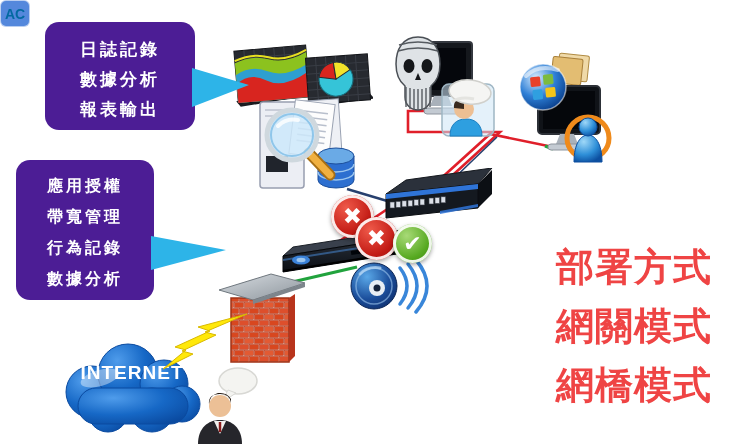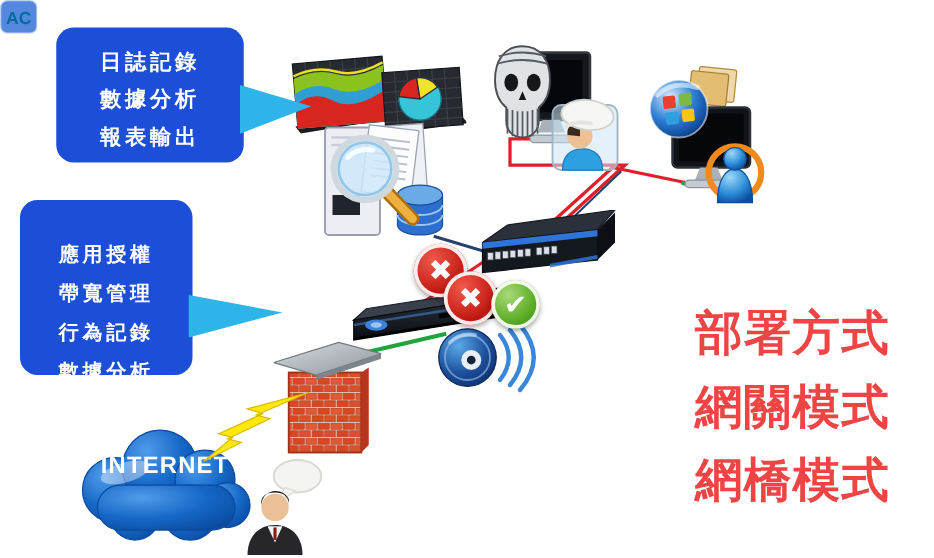--- a/index.html
+++ b/index.html
@@ -1,30 +1,30 @@
 <!DOCTYPE html>
 <html><head>
 <meta charset="utf-8">
 <style>
   html,body{margin:0;padding:0;background:#fff;font-family:"Liberation Sans","DejaVu Sans",sans-serif;}
   #stage{position:relative;width:747px;height:446px;background:#fff;overflow:hidden;}
   .abs{position:absolute;}
   svg{display:block;}
 
   
-  .callout{position:absolute;background:#1d4ed8;border-radius:14px;color:#fff;font-weight:bold;z-index:6;}
+  .callout{position:absolute;background:#4c1d95;border-radius:14px;color:#fff;font-weight:bold;z-index:6;}
   .callout .tail{position:absolute;width:0;height:0;}
   .callout .line{text-align:center;letter-spacing:3px;}
   #callout-top{left:45px;top:22px;width:150px;height:108px;}
   #callout-top .line{font-size:17px;line-height:30px;}
   #callout-top .pad{padding-top:13px;}
   #callout-top .tail{right:-54px;top:46px;border-left:57px solid #2db4e8;border-top:17px solid transparent;border-bottom:22px solid transparent;}
   #callout-left{left:16px;top:160px;width:138px;height:140px;}
   #callout-left .line{font-size:16px;line-height:31px;}
-  #callout-left .pad{padding-top:29px;}
+  #callout-left .pad{padding-top:10px;}
   #callout-left .tail{right:-72px;top:76px;border-left:75px solid #2db4e8;border-top:14px solid transparent;border-bottom:20px solid transparent;}
 
   
   #headline{left:556px;top:248px;z-index:2;}
   .headline-line{font-size:38px;font-weight:bold;color:#ef4444;height:38px;line-height:38px;margin-bottom:21px;letter-spacing:1px;white-space:nowrap;}
 
   
   .badge{position:absolute;border-radius:50%;display:flex;align-items:center;justify-content:center;color:#fff;font-weight:bold;z-index:4;
          box-shadow:0 2px 4px rgba(0,0,0,.35), inset 0 0 0 3px rgba(255,255,255,.9);}
   .badge.x{background:radial-gradient(circle at 35% 30%, #ef5a4a, #c21a14 62%, #8e0f0c);font-size:23px;}

